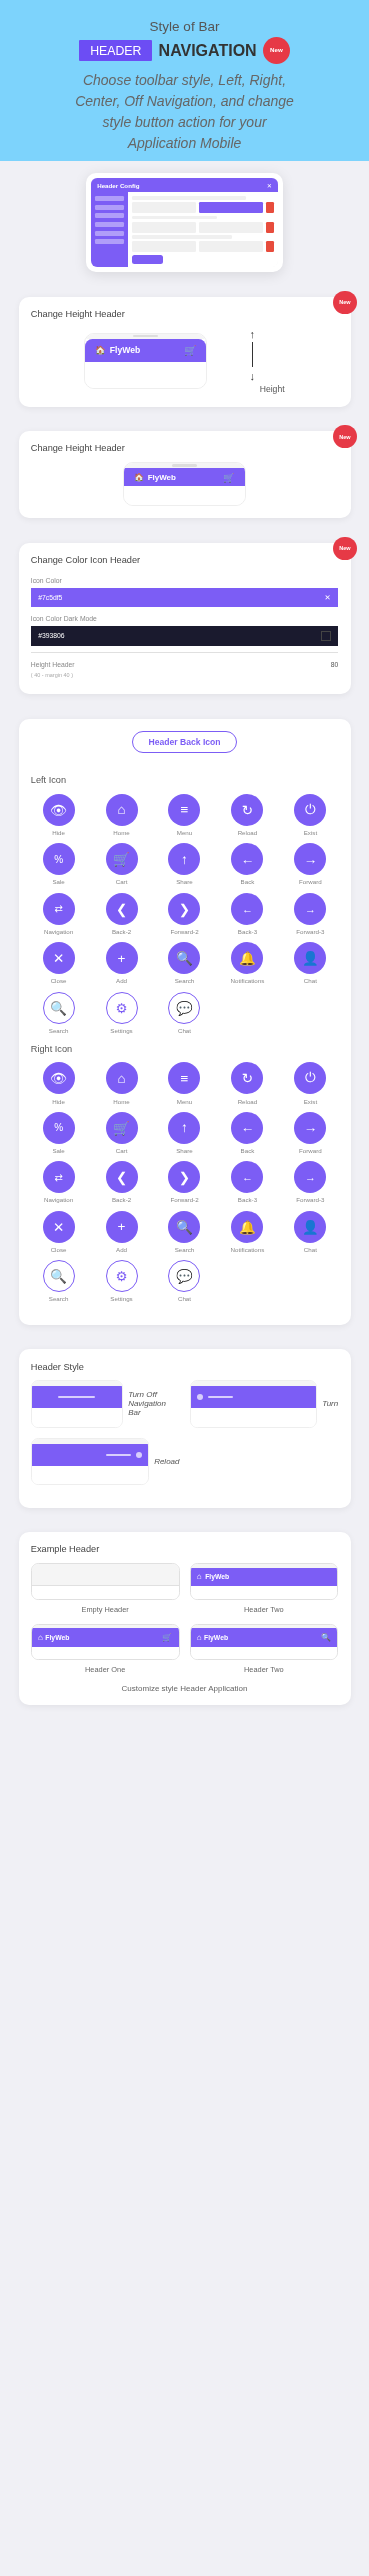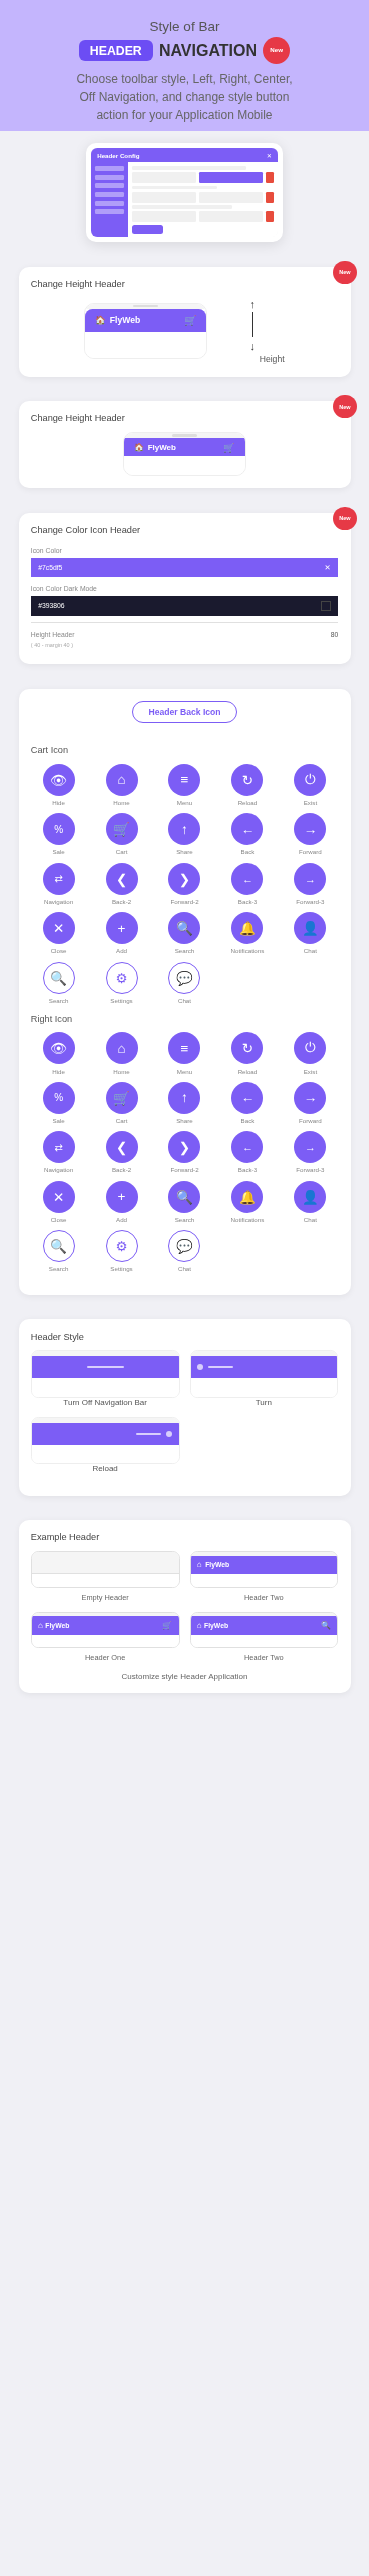--- a/index.html
+++ b/index.html
@@ -5,43 +5,43 @@
     * { box-sizing: border-box; margin: 0; padding: 0; }
     body {
       font-family: 'Segoe UI', Arial, sans-serif;
       background: #f0f0f5;
       width: 369px;
       margin: 0 auto;
     }
 
     
     .hero {
-      background: #c4b5fd;
+      background: #7dd3fc;
       text-align: center;
       padding: 18.5px 12.3px 6.2px;
     }
     .hero-title {
       font-size: 13.5px;
       color: #555;
       margin-bottom: 3.7px;
     }
     .hero-row {
       display: flex;
       align-items: center;
       justify-content: center;
       gap: 6.2px;
       margin-bottom: 6.2px;
     }
     .hero-header-badge {
       background: #6c4df4;
       color: white;
       font-size: 12.3px;
-      font-weight: bold;
+      font-weight: normal;
       padding: 3.7px 11px;
-      border-radius: 6px;
+      border-radius: 1px;
     }
     .hero-nav-text {
       font-size: 16px;
       font-weight: bold;
       color: #333;
     }
     .new-badge {
       background: #e63946;
       color: white;
       font-size: 6.2px;
@@ -50,25 +50,26 @@
       border-radius: 50%;
       width: 27px;
       height: 27px;
       display: flex;
       align-items: center;
       justify-content: center;
       text-align: center;
       line-height: 1.1;
     }
     .hero-desc {
-      font-size: 12px;
+      font-size: 14px;
       color: #666;
       line-height: 1.5;
       max-width: 234px;
       margin: 0 auto;
+      font-style: italic;
     }
 
     
     .device-section {
       background: #f0f0f5;
       padding: 12.3px;
       display: flex;
       justify-content: center;
     }
 
@@ -231,22 +232,24 @@
 
     
     .style-grid {
       display: grid;
       grid-template-columns: 1fr 1fr;
       gap: 10px;
       margin-bottom: 10px;
     }
     .style-item {
       display: flex;
-      flex-direction: column;
-      align-items: center;
+      flex-direction: row;
+      align-items: center;
+      gap: 5px;
+      font-style: italic;
     }
     .style-mockup {
       width: 100%;
       border-radius: 7.4px;
       overflow: hidden;
       border: 0.6px solid #eee;
     }
     .style-mockup-top {
       height: 5px;
       background: #f5f5f5;
@@ -554,21 +557,21 @@
     <div style="font-size:5.5px;color:#aaa;padding:1.2px 0 3.7px;">( 40 - margin 40 )</div>
   </div>
 </div>
 
 <div class="section" style="padding-top:0;">
   <div class="feature-card">
     <div style="text-align:center;margin-bottom:10px;">
       <span class="section-heading-pill">Header Back Icon</span>
     </div>
 
-    <div class="icons-section-title">Cart Icon</div>
+    <div class="icons-section-title">Left Icon</div>
     <div class="icon-grid">
 
       <div class="icon-item">
         <div class="icon-circle">👁</div>
         <span class="icon-label">Hide</span>
       </div>
       <div class="icon-item">
         <div class="icon-circle">⌂</div>
         <span class="icon-label">Home</span>
       </div>

